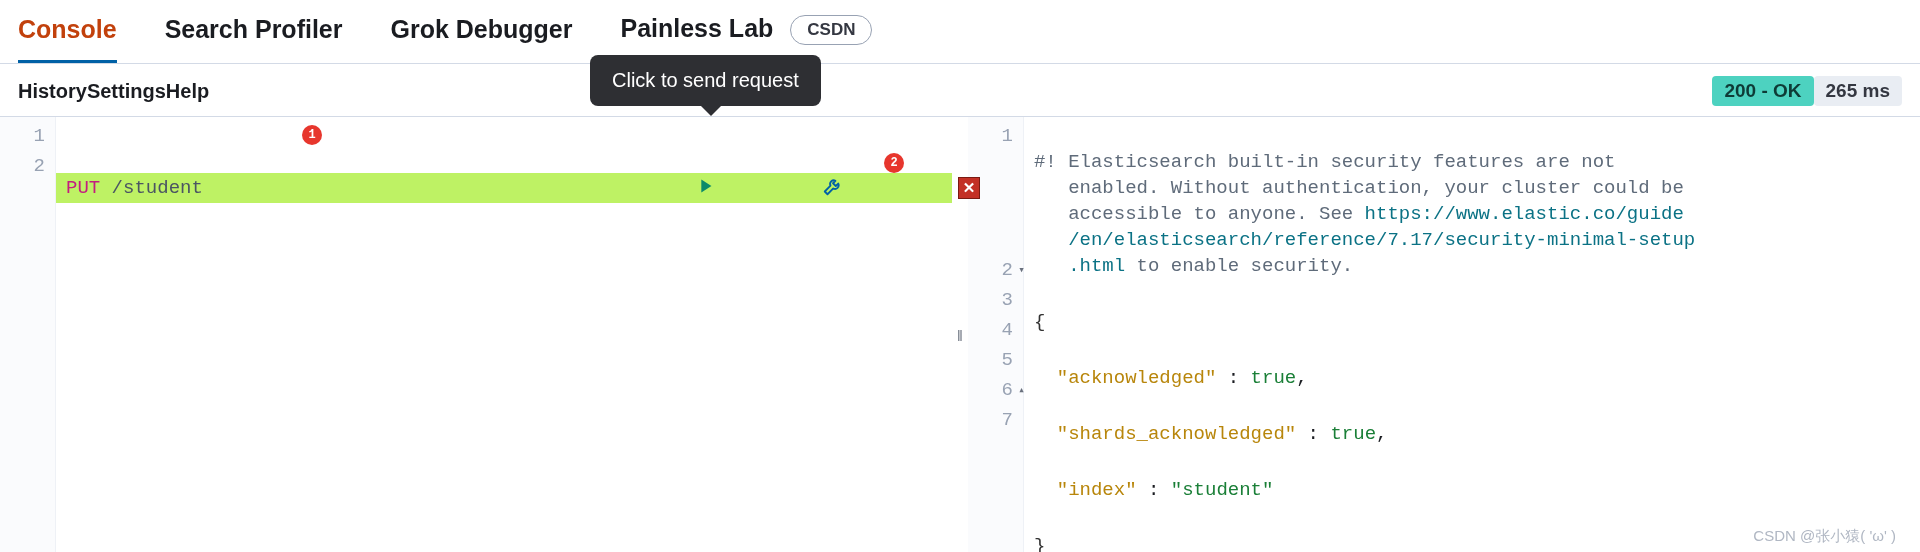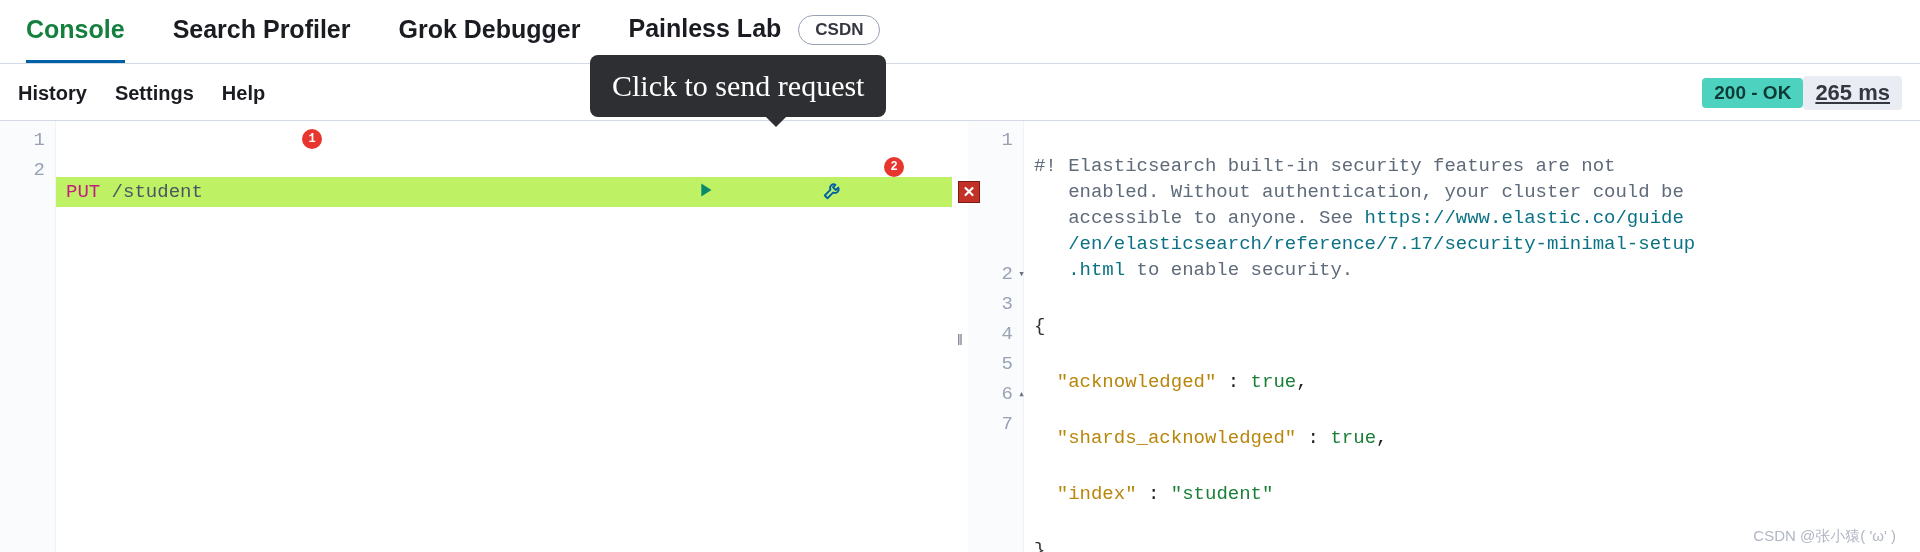--- a/index.html
+++ b/index.html
@@ -25,22 +25,21 @@
   }
   .tab {
     font-size: 25px;
     font-weight: 700;
     color: #1a1c21;
     padding: 8px 0 18px 0;
     cursor: pointer;
     position: relative;
   }
   .tab.active {
-    color: #15803d;
-    margin-left: 8px;
+    color: #c2410c;
   }
   .tab.active::after {
     content: "";
     position: absolute;
     left: 0; right: 0; bottom: -1px;
     height: 3px;
     background: #0061a6;
   }
   .beta-badge {
     display: inline-block;
@@ -55,39 +54,38 @@
   }
 
   
   .subbar {
     display: flex;
     align-items: center;
     padding: 12px 18px 10px 18px;
     border-bottom: 1px solid #d3dae6;
     font-size: 20px;
   }
-  .subbar-left { display: flex; gap: 28px; }
+  .subbar-left { display: flex; }
   .sublink { font-weight: 700; cursor: pointer; }
   .subbar-right { margin-left: auto; display: flex; align-items: center; }
   .status-pill {
     background: #4dd2c0;
     color: #0e3b36;
     font-weight: 700;
     padding: 4px 12px;
     border-radius: 4px;
     font-size: 19px;
   }
   .time-pill {
     background: #e9edf3;
     color: #343741;
     font-weight: 600;
     padding: 4px 12px;
     border-radius: 4px;
-    font-size: 22px;
-    text-decoration: underline;
+    font-size: 19px;
   }
 
   
   .split {
     display: flex;
     height: calc(552px - 64px - 50px);
     position: relative;
   }
   .pane { flex: 1 1 50%; position: relative; display: flex; }
   .divider {
@@ -175,25 +173,24 @@
     cursor: pointer;
     z-index: 5;
   }
 
   .tooltip {
     position: absolute;
     left: 590px;
     top: 55px;
     background: #2e2f33;
     color: #fff;
-    font-size: 30px;
+    font-size: 20px;
     padding: 14px 22px;
     border-radius: 8px;
     z-index: 20;
-    font-family: Liberation Serif, serif;
   }
   .tooltip::after {
     content: "";
     position: absolute;
     bottom: -10px;
     right: 100px;
     border: 10px solid transparent;
     border-top-color: #2e2f33;
     border-bottom: none;
   }

